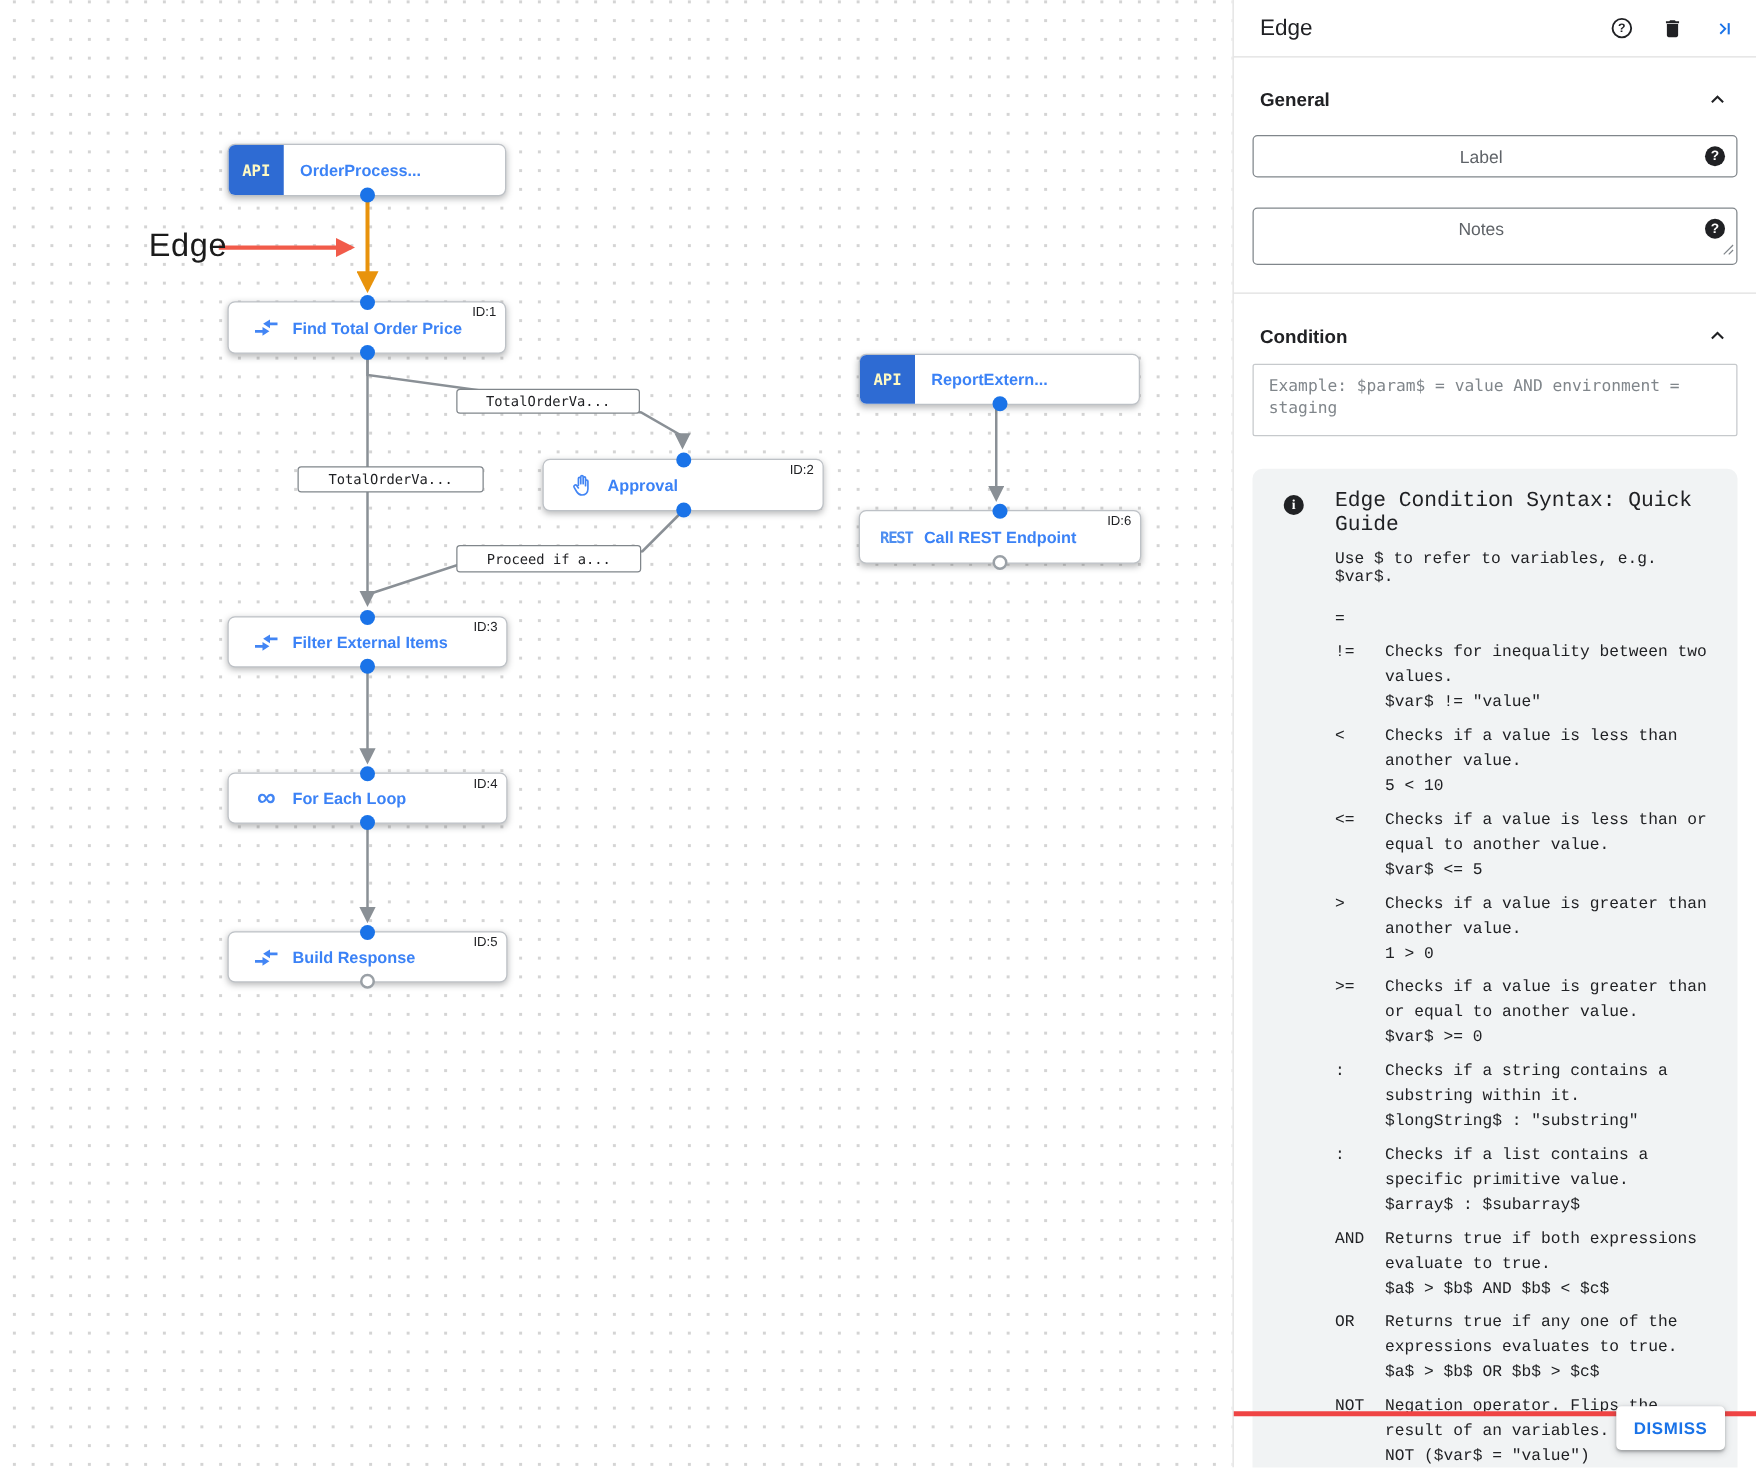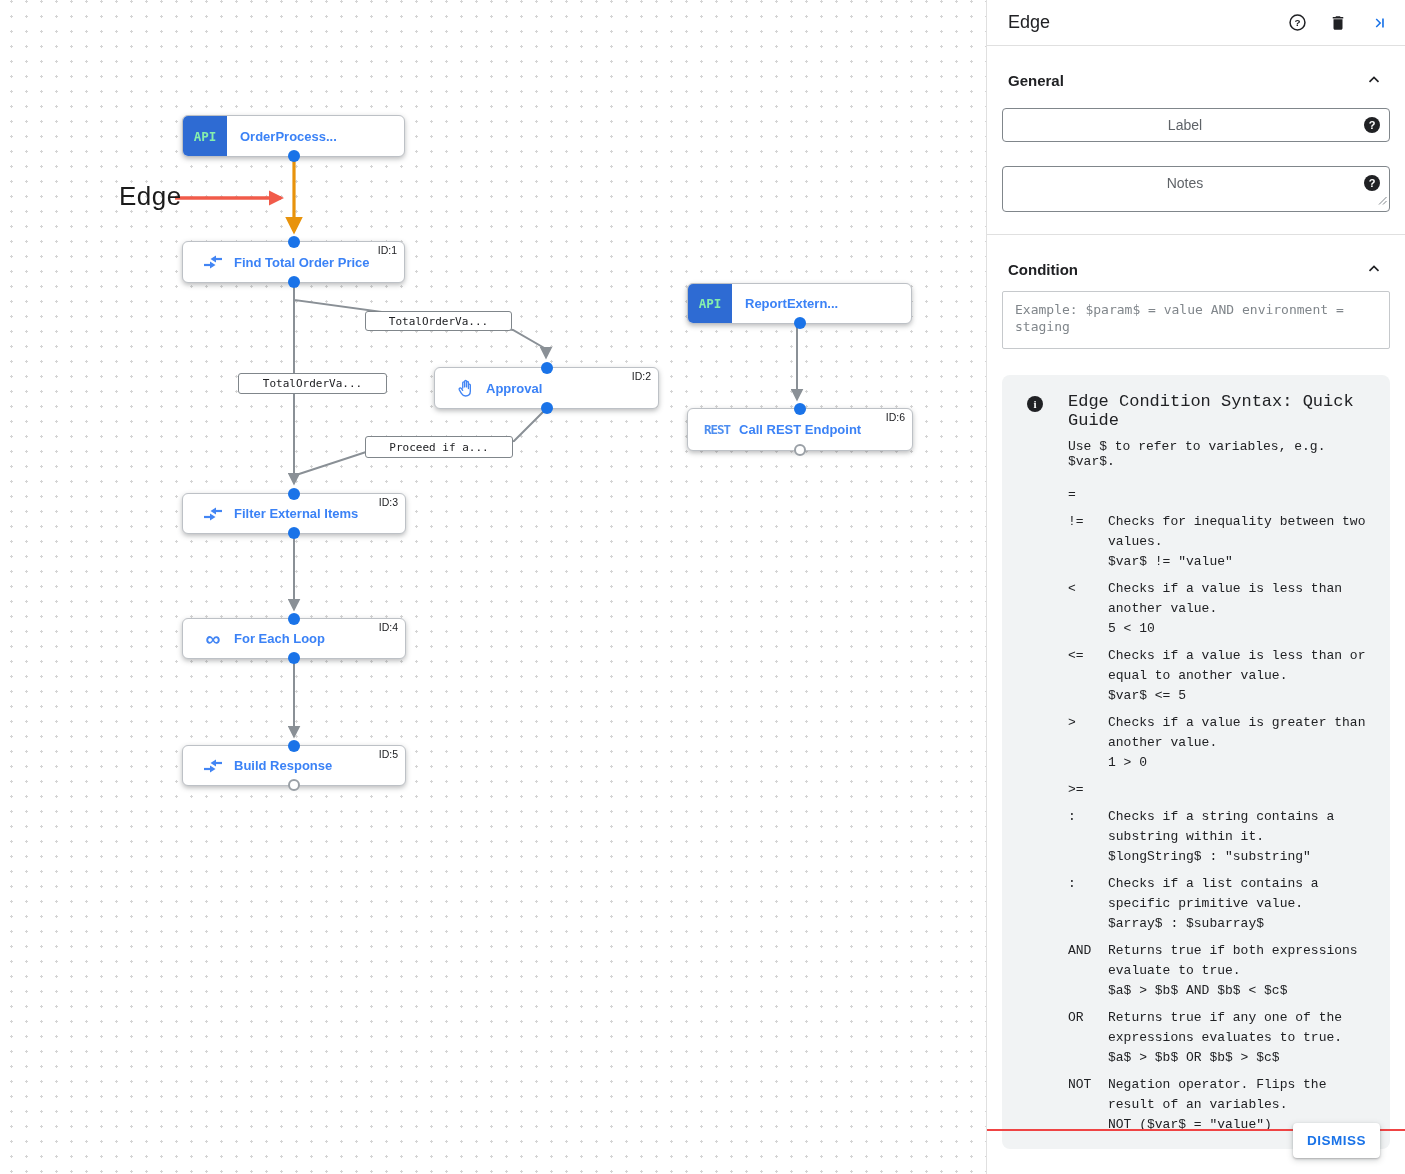--- a/index.html
+++ b/index.html
@@ -21,21 +21,21 @@
   .node {
     position:absolute; height:42px; background:#fff;
     border:1px solid #bdc1c6; border-radius:6px;
     box-shadow:0 2px 5px rgba(60,64,67,.35);
     display:flex; align-items:center; z-index:3;
   }
   .node-label { font-size:13px; font-weight:700; color:#3b82f6; white-space:nowrap; }
   .node-badge { position:absolute; top:2px; right:7px; font-size:10.5px; color:#202124; font-weight:400; }
   .api-block {
     width:44px; height:100%; background:#2e6bd3; border-radius:5px 0 0 5px;
-    color:#86efac; font-family:"DejaVu Sans Mono", monospace; font-weight:bold; font-size:12.5px;
+    color:#fef9c3; font-family:"DejaVu Sans Mono", monospace; font-weight:bold; font-size:12.5px;
     display:flex; align-items:center; justify-content:center; margin-right:13px; flex:none;
   }
   .task-icon { width:22px; margin:0 10px 0 19px; display:flex; align-items:center; justify-content:center; flex:none; }
   .rest-icon {
     color:#4e8ef0; font-family:"DejaVu Sans Mono", monospace; font-weight:bold;
     font-size:12.5px; letter-spacing:-1px; margin:0 9px 0 16px; flex:none;
   }
   .infinity-icon { color:#4285f4; font-size:21px; font-weight:bold; line-height:14px; }
 
   .port {
@@ -113,21 +113,21 @@
   }
   .guide-content { flex:1;font-family:Liberation Mono, monospace; }
   .guide-title { font-size:17px; color:#202124; margin-bottom:9px; }
   .guide-subtitle { font-size:13px; color:#202124; margin-bottom:16px; }
   .guide-row { display:flex; margin-bottom:7px; font-size:13px; line-height:20px; }
   .guide-op { width:40px; flex:none; color:#202124; }
   .guide-text { flex:1; color:#202124; }
   .guide-example { }
 
   .panel-footer {
-    position:absolute; left:0; right:0; top:1129px; border-top:2px solid #ef4444;
+    position:absolute; left:0; right:0; top:1129px; border-top:4px solid #ef4444;
   }
   .dismiss-btn {
     position:absolute; right:25px; top:-8px; background:#fff; border:none;
     border-radius:4px; padding:10px 14px; font-family:"Liberation Sans", sans-serif;
     font-size:13.5px; font-weight:bold; letter-spacing:0.5px; color:#1a73e8;
     box-shadow:0 1px 2px rgba(60,64,67,.3), 0 2px 6px rgba(60,64,67,.25); cursor:pointer;
   }
 </style>
 </head>
 <body>
@@ -343,20 +343,22 @@
           <div class="guide-text"><span>Checks if a value is less than or equal to another value.</span><br>
             <span class="guide-example">$var$ &lt;= 5</span></div>
         </div>
         <div class="guide-row">
           <div class="guide-op">&gt;</div>
           <div class="guide-text"><span>Checks if a value is greater than another value.</span><br>
             <span class="guide-example">1 &gt; 0</span></div>
         </div>
         <div class="guide-row">
           <div class="guide-op">&gt;=</div>
+          <div class="guide-text"><span>Checks if a value is greater than or equal to another value.</span><br>
+            <span class="guide-example">$var$ &gt;= 0</span></div>
         </div>
         <div class="guide-row">
           <div class="guide-op">:</div>
           <div class="guide-text"><span>Checks if a string contains a substring within it.</span><br>
             <span class="guide-example">$longString$ : "substring"</span></div>
         </div>
         <div class="guide-row">
           <div class="guide-op">:</div>
           <div class="guide-text"><span>Checks if a list contains a specific primitive value.</span><br>
             <span class="guide-example">$array$ : $subarray$</span></div>

